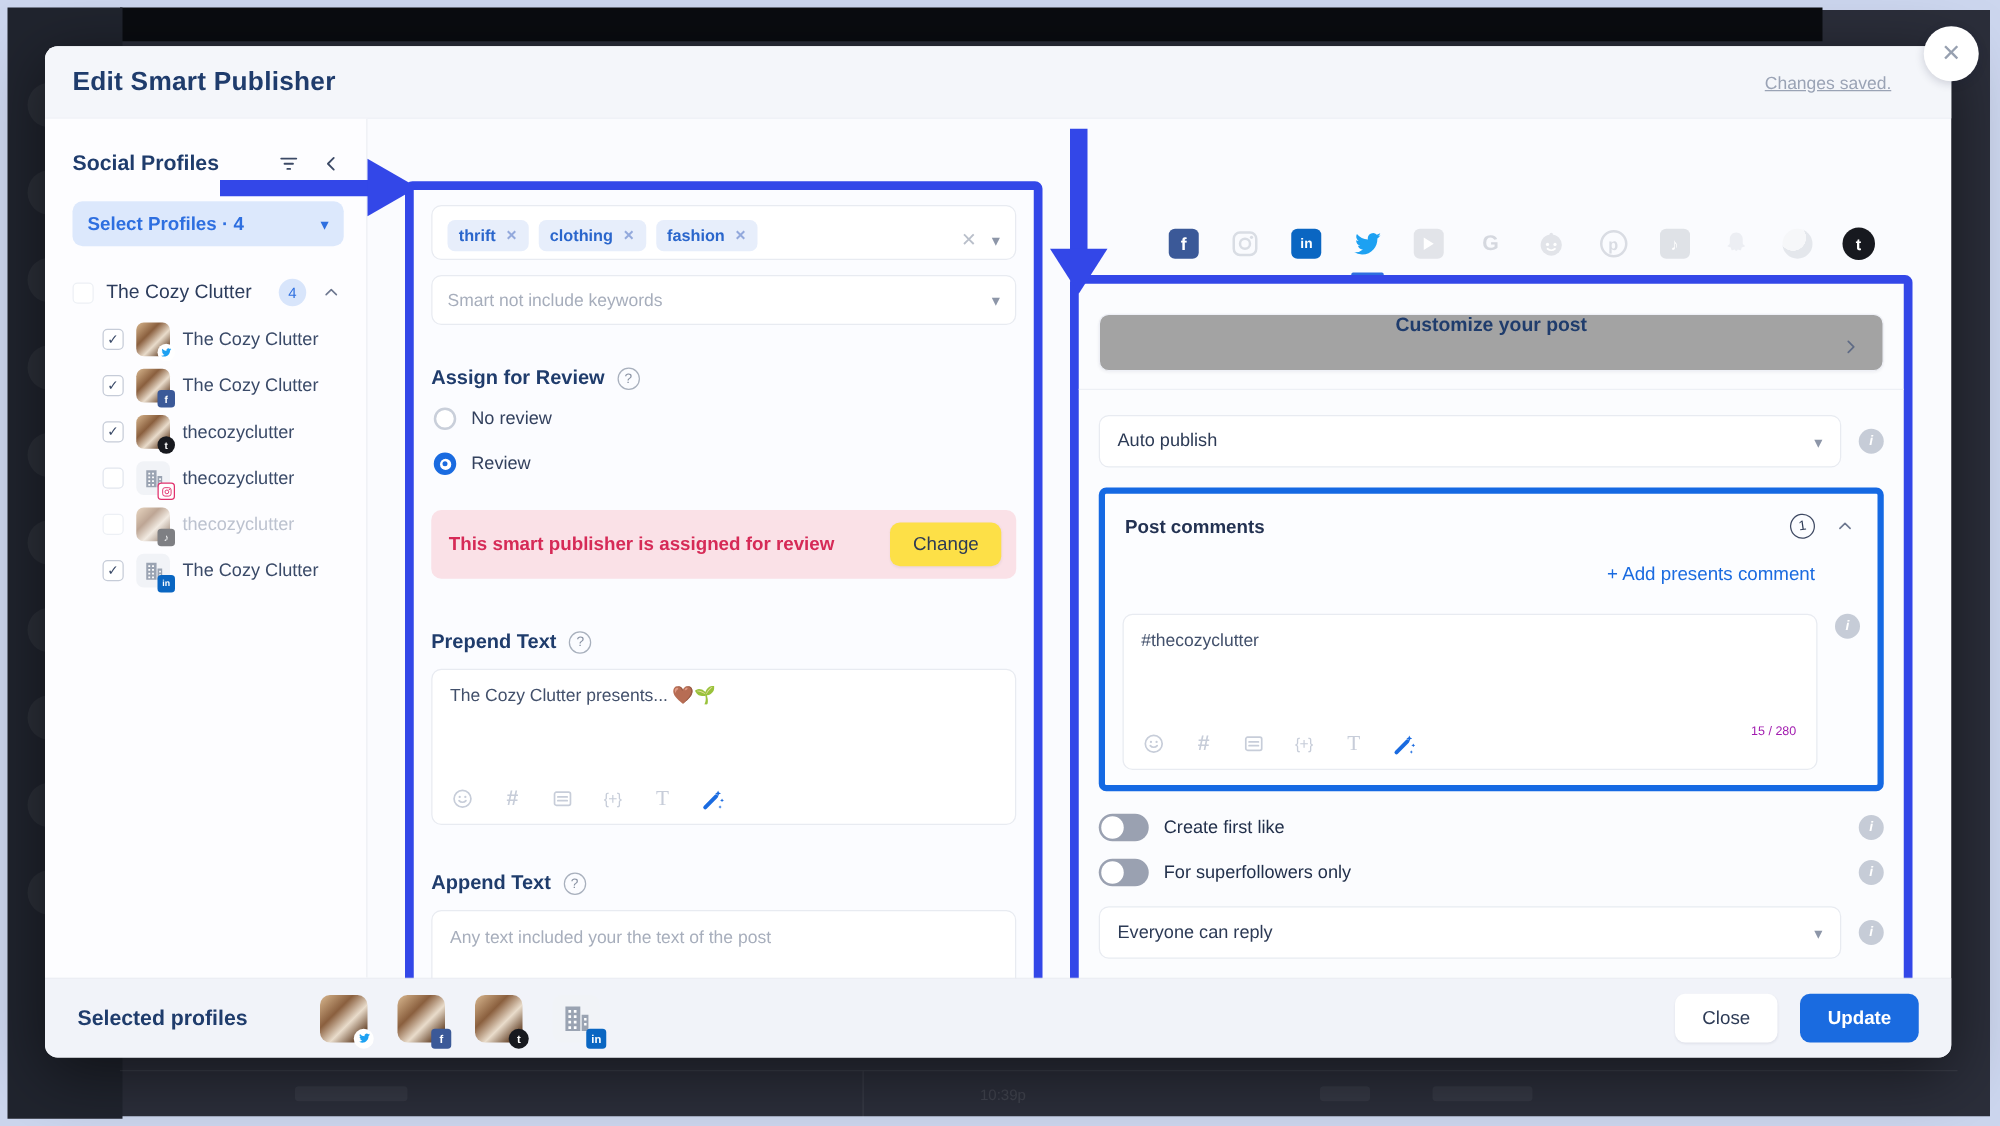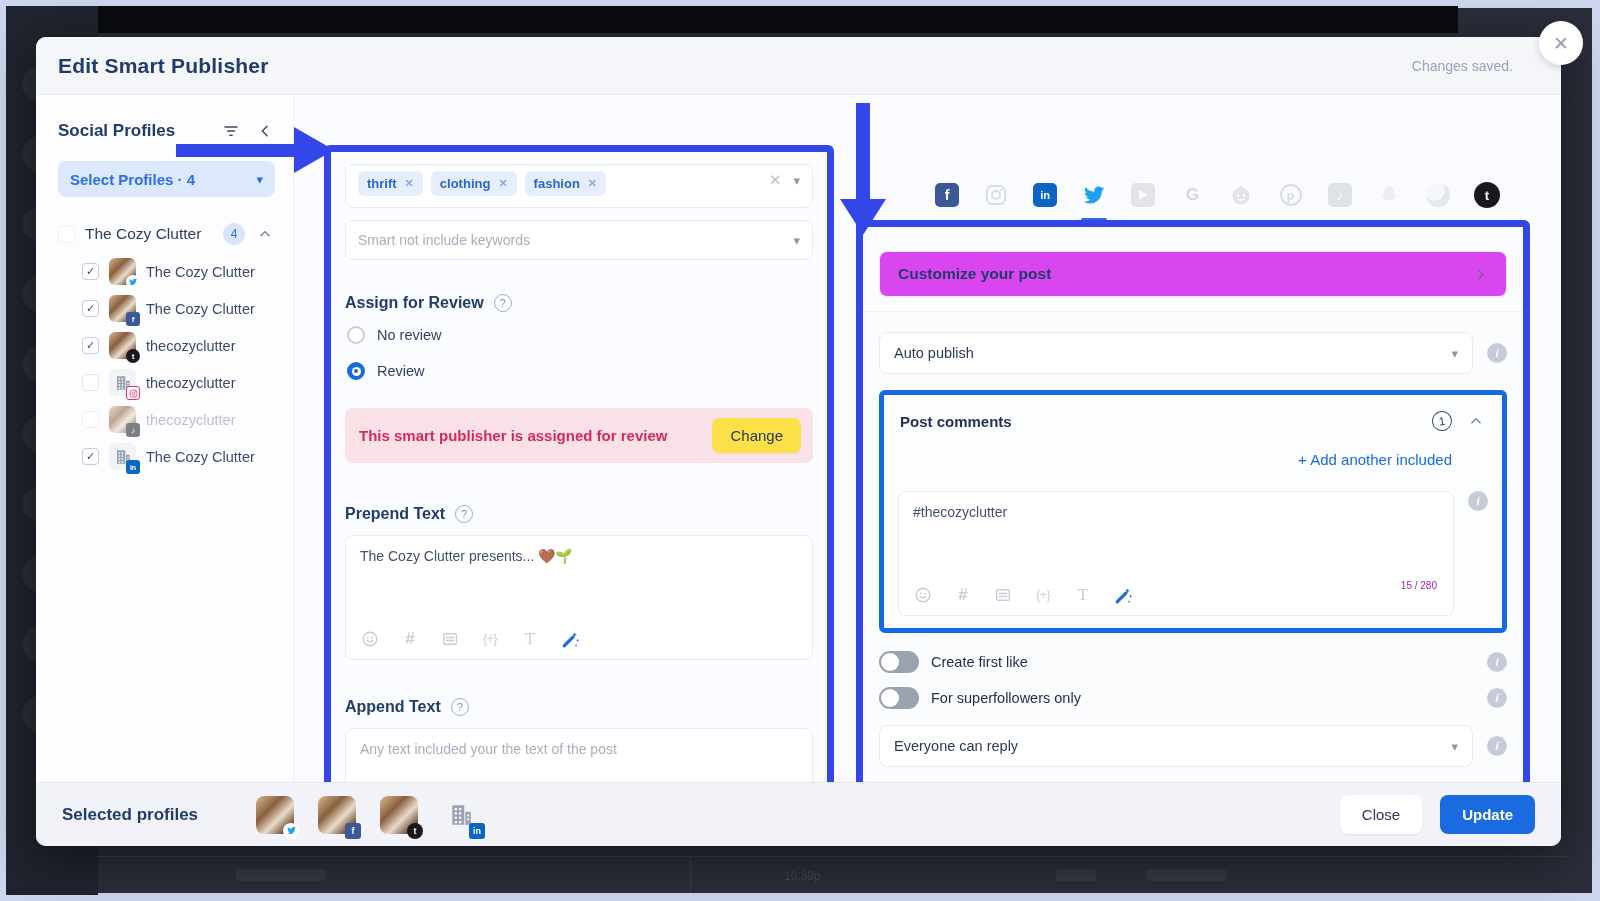--- a/index.html
+++ b/index.html
@@ -23,21 +23,21 @@
   
   .modal { position:absolute; left:36px; top:37px; width:1525px; height:809px;
            background:#fafbfe; border-radius:10px; box-shadow:0 12px 50px rgba(0,0,0,0.5); }
   .modal-close { position:absolute; right:-22px; top:-16px; width:44px; height:44px; border-radius:50%;
                  background:#fff; box-shadow:0 2px 8px rgba(20,30,60,0.18); display:flex; align-items:center;
                  justify-content:center; color:#97a0b0; font-size:19px; cursor:pointer; z-index:30; }
   .modal-header { position:absolute; left:0; top:0; right:0; height:58px; background:#f4f6fa;
                   border-bottom:1px solid #e9ecf3; border-radius:10px 10px 0 0;
                   display:flex; align-items:center; padding:0 48px 0 22px; }
   .modal-title { font-size:21px; font-weight:700; color:#1f3c6c; letter-spacing:.2px; }
-  .modal-status { margin-left:auto; font-size:14px; color:#9aa3b5; }
+  .modal-status { margin-left:auto; font-size:14px; color:#9aa3b5;text-decoration:underline; }
 
   .modal-body { position:absolute; left:0; top:58px; right:0; bottom:64px; }
 
   
   .left-panel { position:absolute; left:0; top:0; bottom:0; width:258px; background:#fdfdff;
                 border-right:1px solid #ebeef4; padding:26px 18px 0 22px; }
   .lp-head { display:flex; align-items:center; }
   .lp-title { font-size:17px; font-weight:700; color:#1f3c6c;text-align:center; }
   .lp-icons { margin-left:auto; display:flex; gap:14px; color:#3c4a66; }
   .icon-btn { width:20px; height:20px; display:flex; align-items:center; justify-content:center; cursor:pointer; }
@@ -87,21 +87,21 @@
   .arrow-h .shaft { position:absolute; left:0; top:17px; width:120px; height:13px; background:#3347e8; }
   .arrow-h .head { position:absolute; right:0; top:0; width:0; height:0;
                    border-top:23px solid transparent; border-bottom:23px solid transparent; border-left:40px solid #3347e8; }
   .arrow-v { position:absolute; left:804px; top:8px; width:46px; height:132px; z-index:20; }
   .arrow-v .shaft { position:absolute; left:16px; top:0; width:14px; height:98px; background:#3347e8; }
   .arrow-v .head { position:absolute; left:0; bottom:0; width:0; height:0;
                    border-left:23px solid transparent; border-right:23px solid transparent; border-top:36px solid #3347e8; }
 
   
   .fld { background:#fff; border:1px solid #e8ebf1; border-radius:8px; }
-  .kw-field { min-height:44px; display:flex; align-items:flex-start; flex-wrap:wrap; gap:8px; padding:6px 12px; }
+  .kw-field { min-height:44px; display:flex; align-items:flex-end; flex-wrap:wrap; gap:8px; padding:6px 12px; }
   .kw-pill { background:#e7eefb; border-radius:6px; padding:5px 9px; display:flex; align-items:center; gap:8px;
              font-size:13px; color:#2a66cc; font-weight:600; }
   .kw-x { color:#93a9dc; font-size:11px; cursor:pointer; }
   .kw-right { margin-left:auto; display:flex; align-items:center; gap:12px; color:#b9bfca; }
   .kw-clear { font-size:15px; cursor:pointer; }
   .caret-g { color:#8d96a8; font-size:13px; cursor:pointer; }
 
   .mustnot { margin-top:12px; height:40px; display:flex; align-items:center; padding:0 12px; cursor:pointer; }
   .mustnot .ph { font-size:14px; color:#a7aebc; }
   .mustnot .caret-g { margin-left:auto; }
@@ -143,22 +143,22 @@
                   display:flex; justify-content:space-between; align-items:center; }
   .pb-ic { position:relative; width:26px; height:26px; display:flex; align-items:center; justify-content:center;
            cursor:pointer; }
   .pb-sq { width:24px; height:24px; border-radius:5px; display:flex; align-items:center; justify-content:center;
            font-size:14px; font-weight:700; color:#fff; }
   .pb-circ { width:24px; height:24px; border-radius:50%; display:flex; align-items:center; justify-content:center;
              font-size:13px; font-weight:700; }
   .pb-ic.selected::after { content:""; position:absolute; left:0; right:0; bottom:-13px; height:3px;
                            background:#2e6fe0; border-radius:2px; }
 
-  .cz-card { background:#d946ef; border:1px solid #eef0f6; border-radius:8px; height:46px; display:flex;
-             align-items:center; padding:0 18px; box-shadow:0 1px 2px rgba(16,24,40,0.04); cursor:pointer; }
+  .cz-card { background:#a3a3a3; border:1px solid #eef0f6; border-radius:8px; height:46px; display:flex;
+             align-items:center; padding:0 18px; box-shadow:0 1px 2px rgba(16,24,40,0.04); cursor:pointer;flex-direction:column; }
   .cz-title { font-size:15.5px; font-weight:700; color:#1f3c6c; }
   .cz-chev { margin-left:auto; color:#5f6b85; }
   .cz-divider { height:1px; background:#edf0f5; margin:14px -16px 0; }
 
   .row-with-info { display:flex; align-items:center; }
   .info-circ { width:20px; height:20px; border-radius:50%; background:#c6ccd7; color:#fff; font-size:11px;
                font-weight:700; display:flex; align-items:center; justify-content:center; margin-left:14px;
                flex:0 0 auto; cursor:pointer; font-style:italic; }
   .select-fld { flex:1; height:42px; display:flex; align-items:center; padding:0 14px; cursor:pointer; }
   .select-fld .sv { font-size:14.5px; color:#2c3a55; }
@@ -568,21 +568,21 @@
               <span class="icon-btn" style="color:#6e7890">
                 <svg width="14" height="14" style="transform:rotate(90deg)">
                     <use href="#ic-chevron"></use>
                   </svg>
                 </span>
             </span>
           </div>
 
           <div class="add-comment">
             <a><span>+</span>
-              <span>Add another included</span></a>
+              <span>Add presents comment</span></a>
           </div>
 
           <div class="comment-row">
             <div class="fld textbox h128">
               <div class="val">#thecozyclutter</div>
               <div class="tbar">
                 <span class="ti">
                     <svg width="18" height="18">
                       <use href="#ic-smile"></use>
                     </svg>

